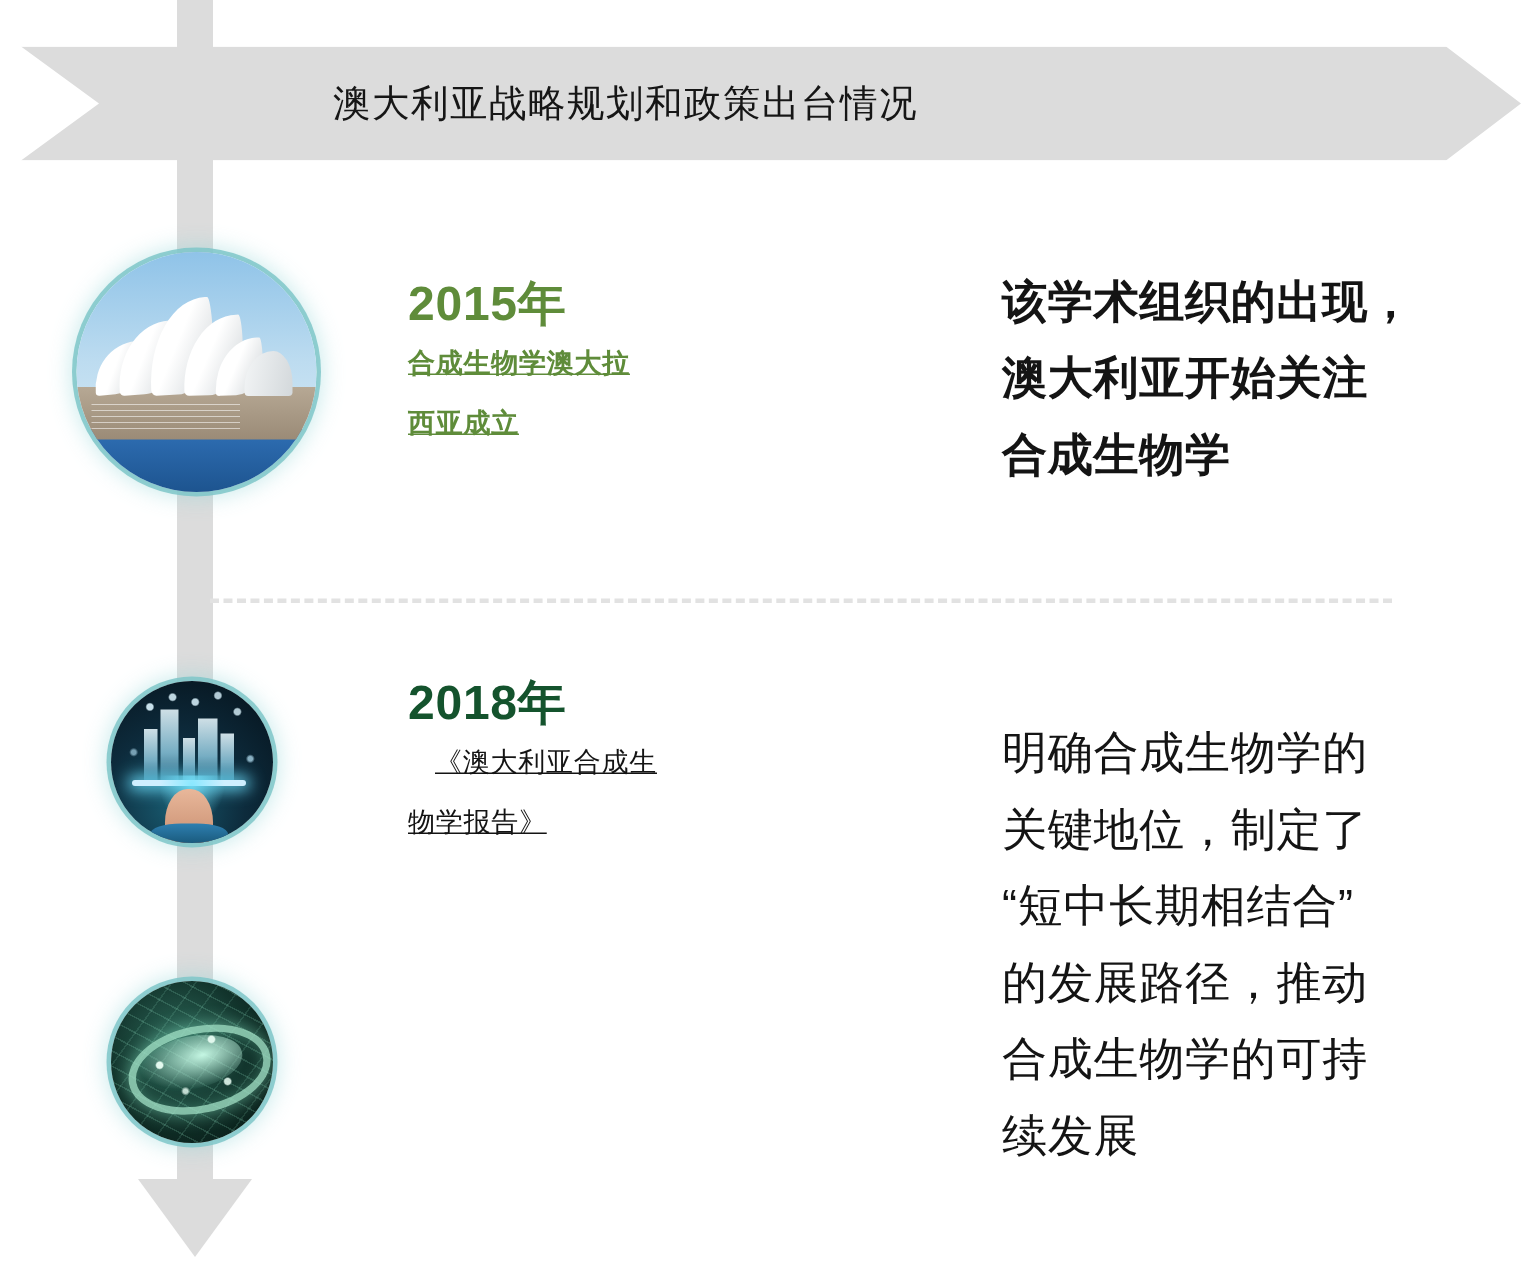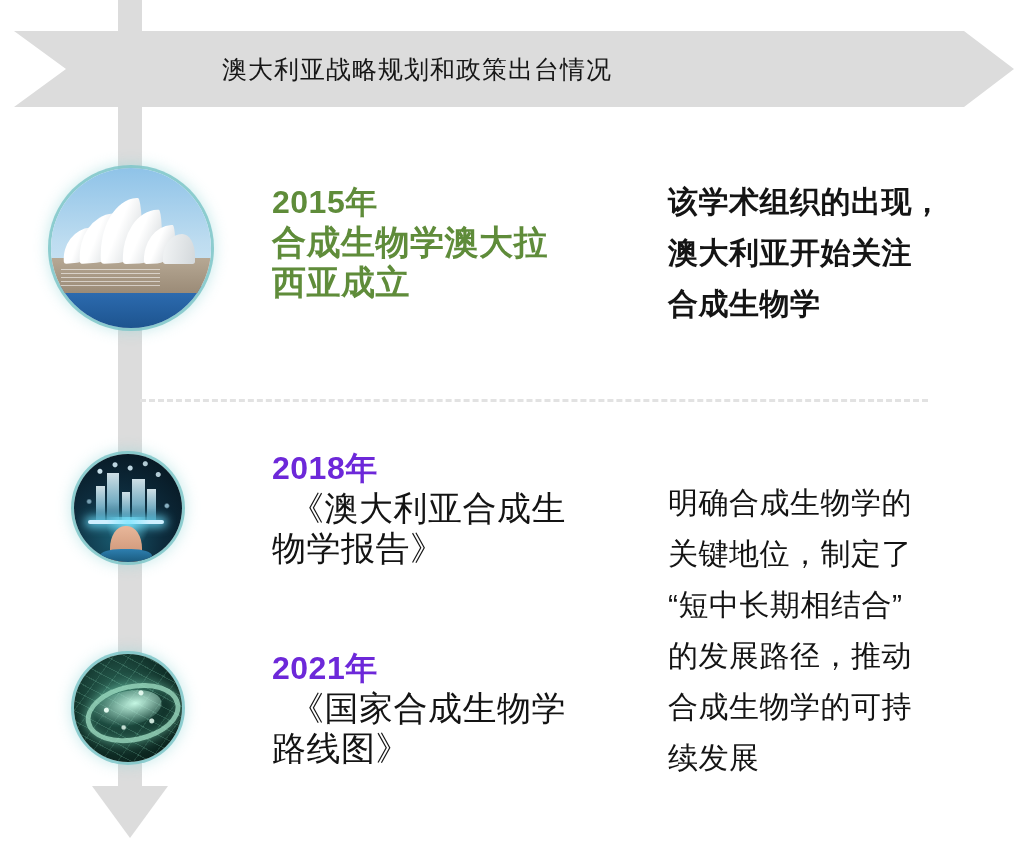--- a/index.html
+++ b/index.html
@@ -209,27 +209,28 @@
   .mid-col { position: absolute; left: 272px; width: 340px; }
   .right-col { position: absolute; left: 668px; width: 310px; }
 
   .year {
     font-size: 32px;
     font-weight: 700;
     line-height: 40px;
     letter-spacing: .5px;
   }
   .year-green { color: #5f8c3a; }
-  .year-black { color: #6d28d9; }
+  .year-black { color: #14532d; }
 
   .mid-body {
-    font-size: 34px;
+    font-size: 18px;
     line-height: 40px;
     color: #141414;
     letter-spacing: .5px;
+    text-decoration: underline;
   }
   .mid-body.green {
     color: #5f8c3a;
     font-weight: 700;
   }
   .mid-body .indent { text-indent: 18px; display: block; }
 
   .right-body {
     font-size: 30px;
     line-height: 51px;
@@ -314,27 +315,20 @@
   <div class="thumb" id="thumb-chip">
     <div class="thumb-art">
       <div class="chip-bg"></div>
       <div class="chip-traces"></div>
       <div class="chip-ring"></div>
       <div class="chip-core"></div>
       <div class="chip-sparks"></div>
     </div>
   </div>
 
-  <div class="mid-col" id="entry3-mid">
-    <div class="year year-black">2021年</div>
-    <div class="mid-body">
-      <span class="indent">《国家合成生物学</span>
-      <span>路线图》</span>
-    </div>
-  </div>
 
   <div class="right-col" id="entry23-right">
     <div class="right-body">
       <span>明确合成生物学的</span><br>
       <span>关键地位，制定了</span><br>
       <span>“短中长期相结合”</span><br>
       <span>的发展路径，推动</span><br>
       <span>合成生物学的可持</span><br>
       <span>续发展</span>
     </div>

